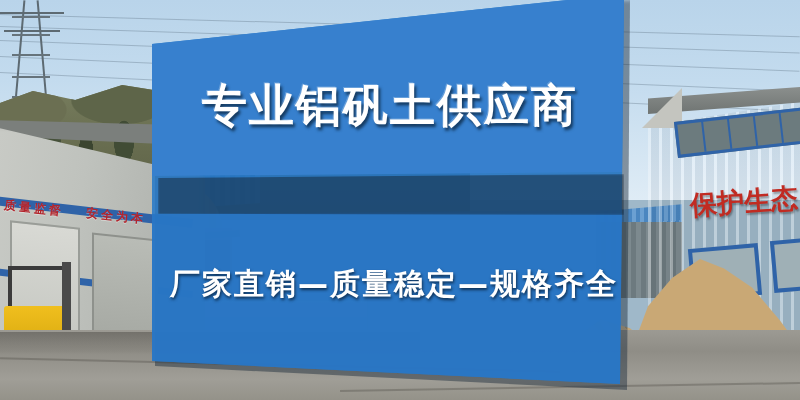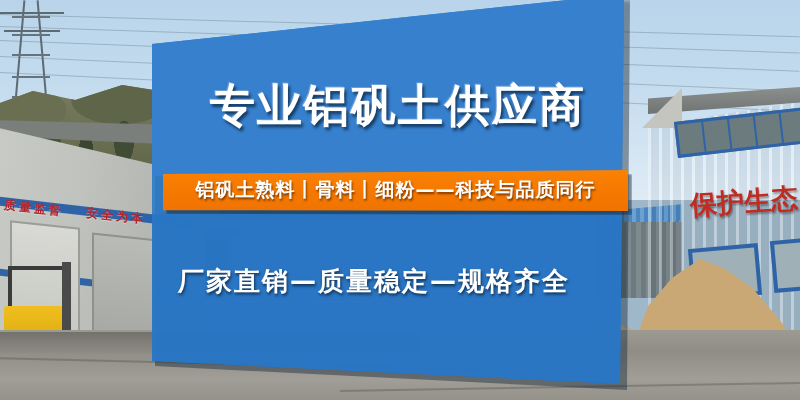--- a/index.html
+++ b/index.html
@@ -303,21 +303,21 @@
     clip-path: polygon(152px 44px, 624px -6px, 622px 172px, 152px 176px);
   }
   .panel-lower {
     position: absolute; inset: 0;
     background: rgba(41,118,196,0.80);
     clip-path: polygon(152px 214px, 622px 210px, 620px 384px, 152px 361px);
   }
 
   
   .content {
-    position: absolute; left: 8px; top: 0; width: 744px; height: 400px;
+    position: absolute; left: 0; top: 0; width: 744px; height: 400px;
   }
   .headline {
     position: absolute;
     left: 170px; top: 83px; width: 440px;
     text-align: center;
     color: #ffffff;
     font-family: "DejaVu Sans", sans-serif;
     font-weight: bold;
     font-size: 45px;
     letter-spacing: 2px;
@@ -347,25 +347,25 @@
     font-size: 19px;
     letter-spacing: 1px;
     white-space: nowrap;
     text-shadow: 1px 2px 2px rgba(90,40,0,0.75);
     transform: translateY(-1px);
   }
 
   .sub {
     position: absolute;
     width: 440px; left: 170px;
-    text-align: left;
+    text-align: right;
     color: #ffffff;
     font-family: "DejaVu Sans", sans-serif;
     font-weight: bold;
-    font-size: 26px;
+    font-size: 30px;
     letter-spacing: 2px;
     white-space: nowrap;
     text-shadow: 1px 2px 3px rgba(8,30,55,0.8);
   }
   .sub1 { top: 264px; }
   .sub2 { top: 308px; }
 </style>
 </head>
 <body>
 
@@ -457,21 +457,18 @@
     <div class="panel-shape"></div>
     <div class="panel-solid-top"></div>
     <div class="panel-lower"></div>
   </div>
 
   <div class="content">
 
     <div class="headline">专业铝矾土供应商</div>
 
     <div class="orangebar-shadow"></div>
-    <div class="orangebar">
-      <span class="orangebar-text">铝矾土熟料丨骨料丨细粉——科技与品质同行</span>
-    </div>
 
     <div class="sub sub1">厂家直销—质量稳定—规格齐全</div>
 
   </div>
 
 </div>
 
 </body></html>

